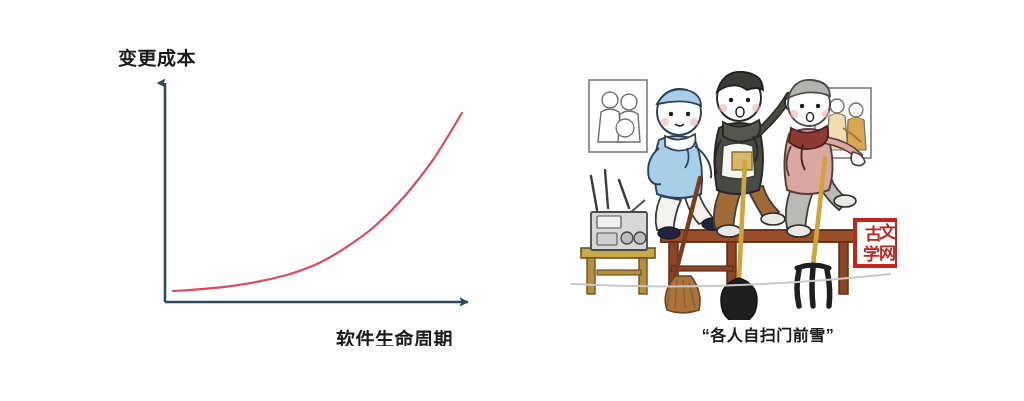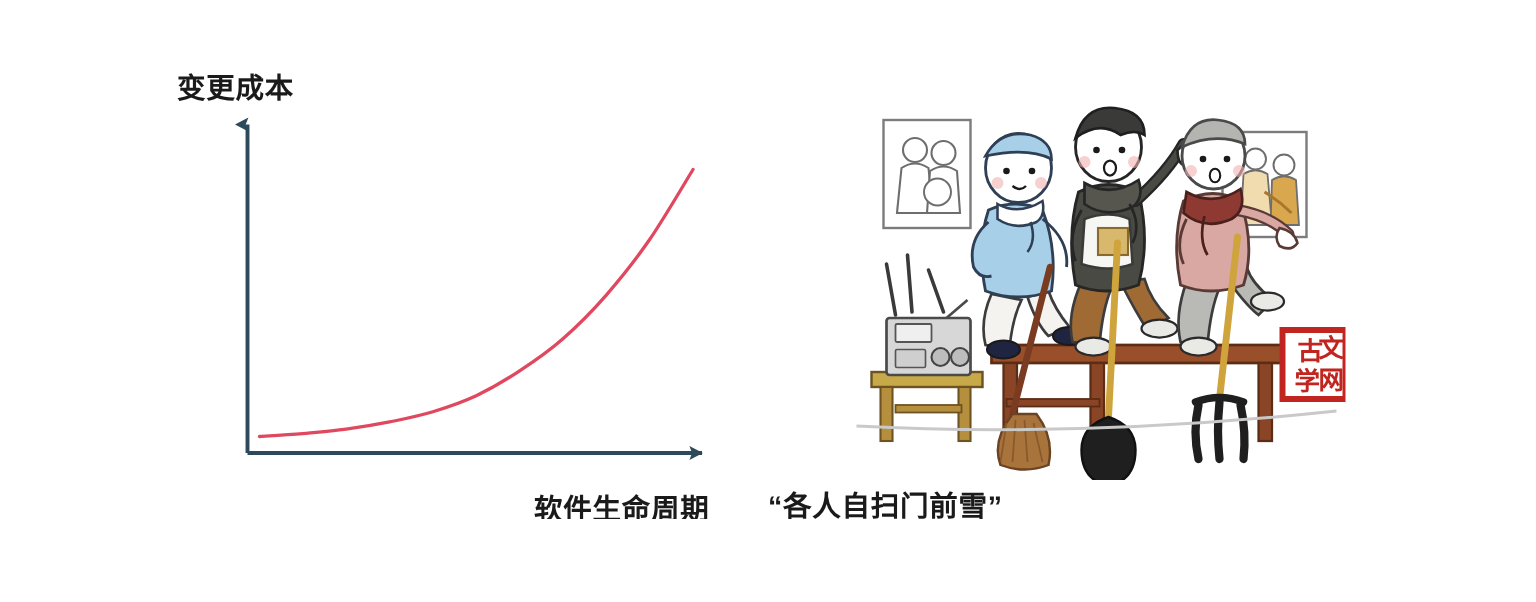--- a/index.html
+++ b/index.html
@@ -41,43 +41,43 @@
     letter-spacing: 0.5px;
     white-space: nowrap;
   }
   #y-axis-label {
     left: 118px;
     top: 43px;
   }
   #x-axis-label {
     left: 336px;
     top: 324px;
-    margin-left: 20px;
   }
 
   
   #illustration-panel {
     position: absolute;
     left: 512px;
     top: 0;
     width: 512px;
     height: 401px;
   }
   #illustration-svg {
     position: absolute;
     left: 55px;
     top: 70px;
   }
   #caption {
     position: absolute;
     left: 0;
     top: 322px;
     width: 512px;
+    text-align: center;
     font-weight: bold;
-    font-size: 19px;
+    font-size: 16px;
     color: #1a1a1a;
     letter-spacing: 0.5px;
     white-space: nowrap;
   }
 </style>
 </head>
 <body>
 
 <div id="slide">
 

